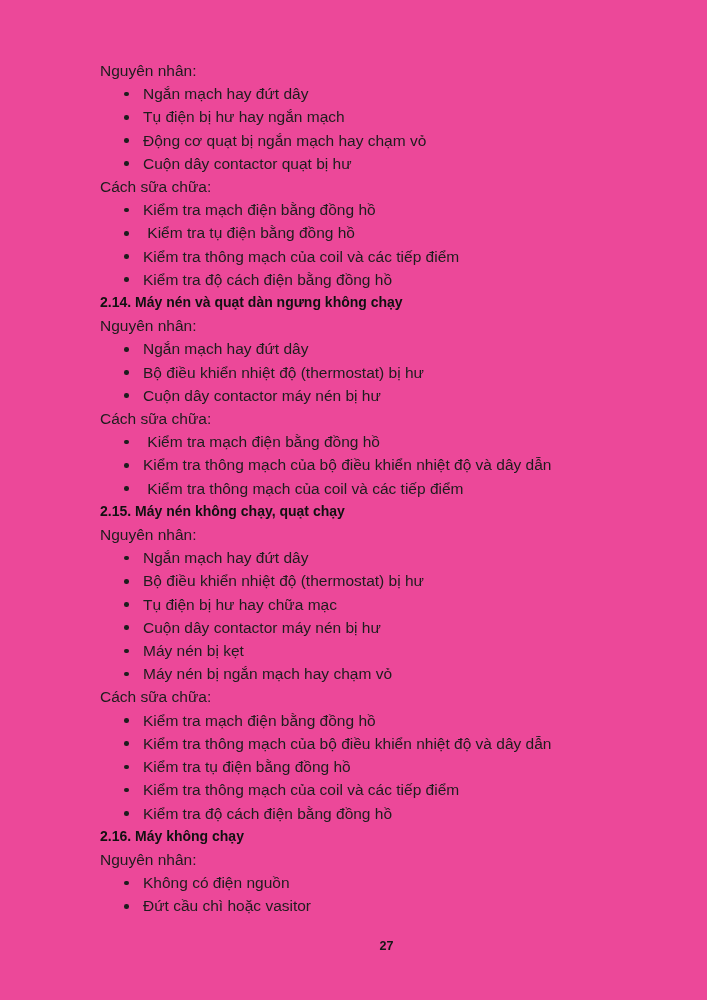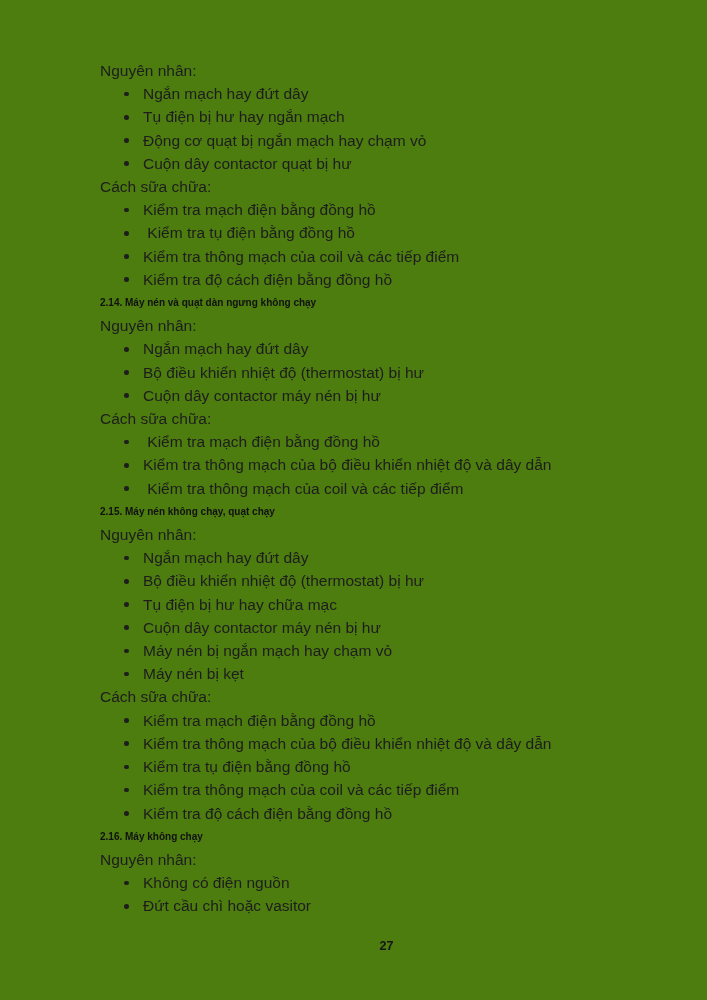--- a/index.html
+++ b/index.html
@@ -23,21 +23,21 @@
     position: absolute;
     top: 59px;
     left: 100px;
     right: 30px;
   }
   .label {
     white-space: pre-wrap;
   }
   .heading {
     font-weight: bold;
-    font-size: 10px;
+    font-size: 14px;
     color: #111111;
     white-space: pre-wrap;
   }
   .bullet-line {
     position: relative;
     padding-left: 43px;
   }
   .dot {
     position: absolute;
     left: 24px;
@@ -60,21 +60,21 @@
     box-sizing: border-box;
     font-weight: bold;
     font-size: 12.5px;
     line-height: 16px;
     color: #161616;
   }
 </style>
 </head>
 <body>
 
-<div class="page" style="background: #4d7c0f; color: rgb(29, 29, 29); text-decoration: underline;">
+<div class="page" style="background: #ec4899; color: rgb(29, 29, 29); text-decoration: underline;">
   <div class="content">
       <div class="label">Nguyên nhân:</div>
       <div class="bullet-line"><span class="dot"></span><span class="bullet-text">Ngắn mạch hay đứt dây</span></div>
       <div class="bullet-line"><span class="dot"></span><span class="bullet-text">Tụ điện bị hư hay ngắn mạch</span></div>
       <div class="bullet-line"><span class="dot"></span><span class="bullet-text">Động cơ quạt bị ngắn mạch hay chạm vỏ</span></div>
       <div class="bullet-line"><span class="dot"></span><span class="bullet-text">Cuộn dây contactor quạt bị hư</span></div>
       <div class="label">Cách sữa chữa:</div>
       <div class="bullet-line"><span class="dot"></span><span class="bullet-text">Kiểm tra mạch điện bằng đồng hồ</span></div>
       <div class="bullet-line"><span class="dot"></span><span class="bullet-text"> Kiểm tra tụ điện bằng đồng hồ</span></div>
       <div class="bullet-line"><span class="dot"></span><span class="bullet-text">Kiểm tra thông mạch của coil và các tiếp điểm</span></div>
@@ -87,22 +87,22 @@
       <div class="label">Cách sữa chữa:</div>
       <div class="bullet-line"><span class="dot"></span><span class="bullet-text"> Kiểm tra mạch điện bằng đồng hồ</span></div>
       <div class="bullet-line"><span class="dot"></span><span class="bullet-text">Kiểm tra thông mạch của bộ điều khiển nhiệt độ và dây dẫn</span></div>
       <div class="bullet-line"><span class="dot"></span><span class="bullet-text"> Kiểm tra thông mạch của coil và các tiếp điểm</span></div>
       <div class="heading">2.15. Máy nén không chạy, quạt chạy</div>
       <div class="label">Nguyên nhân:</div>
       <div class="bullet-line"><span class="dot"></span><span class="bullet-text">Ngắn mạch hay đứt dây</span></div>
       <div class="bullet-line"><span class="dot"></span><span class="bullet-text">Bộ điều khiển nhiệt độ (thermostat) bị hư</span></div>
       <div class="bullet-line"><span class="dot"></span><span class="bullet-text">Tụ điện bị hư hay chữa mạc</span></div>
       <div class="bullet-line"><span class="dot"></span><span class="bullet-text">Cuộn dây contactor máy nén bị hư</span></div>
+      <div class="bullet-line"><span class="dot"></span><span class="bullet-text">Máy nén bị kẹt</span></div>
       <div class="bullet-line"><span class="dot"></span><span class="bullet-text">Máy nén bị ngắn mạch hay chạm vỏ</span></div>
-      <div class="bullet-line"><span class="dot"></span><span class="bullet-text">Máy nén bị kẹt</span></div>
       <div class="label">Cách sữa chữa:</div>
       <div class="bullet-line"><span class="dot"></span><span class="bullet-text">Kiểm tra mạch điện bằng đồng hồ</span></div>
       <div class="bullet-line"><span class="dot"></span><span class="bullet-text">Kiểm tra thông mạch của bộ điều khiển nhiệt độ và dây dẫn</span></div>
       <div class="bullet-line"><span class="dot"></span><span class="bullet-text">Kiểm tra tụ điện bằng đồng hồ</span></div>
       <div class="bullet-line"><span class="dot"></span><span class="bullet-text">Kiểm tra thông mạch của coil và các tiếp điểm</span></div>
       <div class="bullet-line"><span class="dot"></span><span class="bullet-text">Kiểm tra độ cách điện bằng đồng hồ</span></div>
       <div class="heading">2.16. Máy không chạy</div>
       <div class="label">Nguyên nhân:</div>
       <div class="bullet-line"><span class="dot"></span><span class="bullet-text">Không có điện nguồn</span></div>
       <div class="bullet-line"><span class="dot"></span><span class="bullet-text">Đứt cầu chì hoặc vasitor</span></div>

